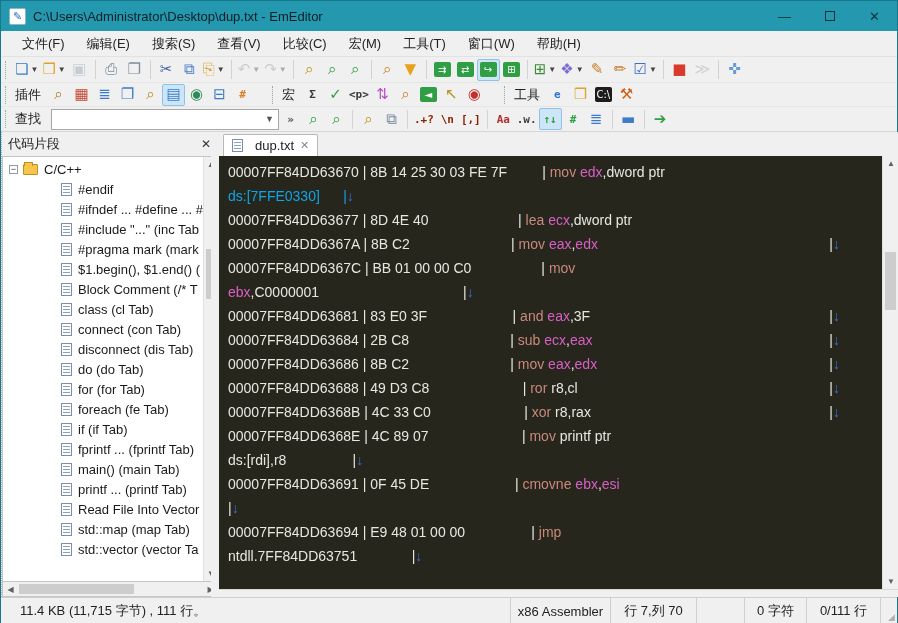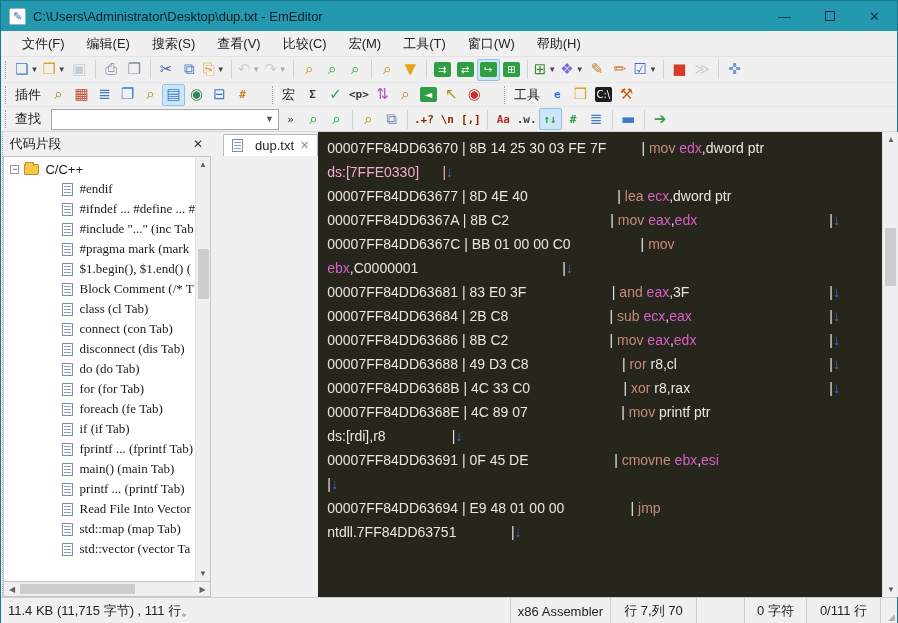--- a/index.html
+++ b/index.html
@@ -55,21 +55,21 @@
   #sidebar-grip { width:8px; height:100%; border-right:1px dotted #b0b0b0; }
   #sidebar-main { flex:1; display:flex; flex-direction:column; }
   #snippet-header { height:24px; display:flex; align-items:center; padding:0 4px 0 6px; color:#222; }
   #snippet-close { margin-left:auto; width:18px; height:18px; display:flex; align-items:center;
     justify-content:center; color:#333; font-size:12px; }
   #snippet-body { flex:1; display:flex; background:#fff; border:1px solid #c5c5c5; overflow:hidden; }
   #snippet-list { flex:1; overflow:hidden; padding-top:2px; }
   .tree-row { height:20px; display:flex; align-items:center; white-space:nowrap; overflow:hidden;
     color:#1a1a1a; font-size:13px; }
   .tree-root { padding-left:6px; }
-  .tree-item { padding-left:58px;font-family:Liberation Serif, serif; }
+  .tree-item { padding-left:58px; }
   .expander { width:9px; height:9px; border:1px solid #999; background:#fff; color:#333;
     font-size:9px; line-height:7px; text-align:center; margin-right:5px; flex:none; }
   .folder-ico { width:15px; height:11px; background:#f6c64a; border:1px solid #c08f1f; border-radius:1px;
     margin-right:6px; position:relative; flex:none; }
   .folder-ico::before { content:""; position:absolute; left:0; top:-3px; width:7px; height:3px;
     background:#f6c64a; border:1px solid #c08f1f; border-bottom:none; }
   .doc-ico { width:11px; height:13px; background:#fff; border:1px solid #7d8fa8; margin-right:6px;
     position:relative; flex:none; }
   .doc-ico::after { content:""; position:absolute; inset:2px 1px;
     background:repeating-linear-gradient(#8aa0c8 0 1px, transparent 1px 3px); }
@@ -80,37 +80,37 @@
   #snippet-hscroll { height:15px; background:#f0f0f0; border:1px solid #c5c5c5; border-top:none;
     position:relative; }
   .hs-arrow { position:absolute; top:0; width:15px; height:100%; color:#606060; font-size:8px;
     display:flex; align-items:center; justify-content:center; }
   #snippet-hthumb { position:absolute; left:16px; top:2px; width:115px; height:10px; background:#cdcdcd; }
 
   
   #splitter { position:absolute; left:210px; top:0; width:8px; height:465px; background:#f0f0f0; }
 
   
-  #editor { position:absolute; left:218px; top:0; width:680px; height:465px; display:flex; flex-direction:row; }
+  #editor { position:absolute; left:218px; top:0; width:680px; height:465px; display:flex; flex-direction:column; }
   #tabbar { height:24px; display:flex; align-items:flex-end; background:#f0f0f0; }
   #tab-active { display:flex; align-items:center; gap:6px; background:#fff; border:1px solid #b8b8b8;
     border-bottom:none; border-radius:2px 2px 0 0; height:22px; padding:0 8px; margin-left:4px; color:#222; }
   #tab-close { color:#888; font-size:11px; }
   #editor-zone { flex:1; display:flex; overflow:hidden; }
   #editor-text { flex:1; overflow:hidden; padding:4px 0 0 9px; font-size:14px; line-height:24px; }
   .eline { height:24px; display:flex; white-space:pre; }
   .lmain { white-space:pre; }
   .lend { margin-left:auto; padding-right:42px; white-space:pre; }
   #editor-vscroll { width:17px; }
   #editor-hscroll { height:8px; background:#f0f0f0; border-top:1px solid #d9d9d9; }
 
   
   #statusbar { position:absolute; left:0; top:596px; width:100%; height:27px; background:#f0f0f0;
     border-top:1px solid #cfcfcf; display:flex; align-items:stretch; font-size:13px; color:#222; }
-  #status-left { flex:1; display:flex; align-items:center; padding-left:7px; border-right:1px solid #cfcfcf; }
+  #status-left { flex:1; display:flex; align-items:center; padding-left:19px; border-right:1px solid #cfcfcf; }
   .status-cell { display:flex; align-items:center; justify-content:center; border-right:1px solid #cfcfcf;
     padding:0 6px; white-space:nowrap; }
   #status-grip { width:16px; display:flex; align-items:flex-end; justify-content:flex-end; color:#b0b0b0;
     font-size:9px; padding:0 2px 2px 0; }
 </style>
 </head>
 <body>
 
 <div id="win">
 
@@ -496,21 +496,21 @@
       <div id="tabbar">
         <div id="tab-active">
           <span class="doc-ico"></span>
           <span>dup.txt</span>
           <span id="tab-close">✕</span>
         </div>
       </div>
       <div id="editor-zone">
         <div id="editor-text" style="background: rgb(38, 38, 28);">
             <div class="eline"><span class="lmain"><span class="seg" style="color: rgb(233, 230, 224);">00007FF84DD63670 | 8B 14 25 30 03 FE 7F         | </span><span class="seg" style="color: rgb(201, 137, 124);">mov</span><span class="seg" style="color: rgb(233, 230, 224);"> </span><span class="seg" style="color: rgb(217, 95, 198);">edx</span><span class="seg" style="color: rgb(233, 230, 224);">,dword ptr</span></span></div>
-            <div class="eline"><span class="lmain"><span class="seg" style="color: #f9a8d4;">ds:[7FFE0330]      |</span><span class="seg" style="color: rgb(63, 111, 215);">↓</span></span></div>
+            <div class="eline"><span class="lmain"><span class="seg" style="color: #0ea5e9;">ds:[7FFE0330]      |</span><span class="seg" style="color: rgb(63, 111, 215);">↓</span></span></div>
             <div class="eline"><span class="lmain"><span class="seg" style="color: rgb(233, 230, 224);">00007FF84DD63677 | 8D 4E 40                       | </span><span class="seg" style="color: rgb(201, 137, 124);">lea</span><span class="seg" style="color: rgb(233, 230, 224);"> </span><span class="seg" style="color: rgb(217, 95, 198);">ecx</span><span class="seg" style="color: rgb(233, 230, 224);">,dword ptr</span></span></div>
             <div class="eline"><span class="lmain"><span class="seg" style="color: rgb(233, 230, 224);">00007FF84DD6367A | 8B C2                          | </span><span class="seg" style="color: rgb(201, 137, 124);">mov</span><span class="seg" style="color: rgb(233, 230, 224);"> </span><span class="seg" style="color: rgb(217, 95, 198);">eax</span><span class="seg" style="color: rgb(233, 230, 224);">,</span><span class="seg" style="color: rgb(217, 95, 198);">edx</span></span><span class="lend"><span class="seg" style="color: rgb(233, 230, 224);">|</span><span class="seg" style="color: rgb(63, 111, 215);">↓</span></span></div>
             <div class="eline"><span class="lmain"><span class="seg" style="color: rgb(233, 230, 224);">00007FF84DD6367C | BB 01 00 00 C0                  | </span><span class="seg" style="color: rgb(201, 137, 124);">mov</span></span></div>
             <div class="eline"><span class="lmain"><span class="seg" style="color: rgb(217, 95, 198);">ebx</span><span class="seg" style="color: rgb(233, 230, 224);">,C0000001                                     |</span><span class="seg" style="color: rgb(63, 111, 215);">↓</span></span></div>
             <div class="eline"><span class="lmain"><span class="seg" style="color: rgb(233, 230, 224);">00007FF84DD63681 | 83 E0 3F                      | </span><span class="seg" style="color: rgb(201, 137, 124);">and</span><span class="seg" style="color: rgb(233, 230, 224);"> </span><span class="seg" style="color: rgb(217, 95, 198);">eax</span><span class="seg" style="color: rgb(233, 230, 224);">,3F</span></span><span class="lend"><span class="seg" style="color: rgb(233, 230, 224);">|</span><span class="seg" style="color: rgb(63, 111, 215);">↓</span></span></div>
             <div class="eline"><span class="lmain"><span class="seg" style="color: rgb(233, 230, 224);">00007FF84DD63684 | 2B C8                          | </span><span class="seg" style="color: rgb(201, 137, 124);">sub</span><span class="seg" style="color: rgb(233, 230, 224);"> </span><span class="seg" style="color: rgb(217, 95, 198);">ecx</span><span class="seg" style="color: rgb(233, 230, 224);">,</span><span class="seg" style="color: rgb(217, 95, 198);">eax</span></span><span class="lend"><span class="seg" style="color: rgb(233, 230, 224);">|</span><span class="seg" style="color: rgb(63, 111, 215);">↓</span></span></div>
             <div class="eline"><span class="lmain"><span class="seg" style="color: rgb(233, 230, 224);">00007FF84DD63686 | 8B C2                          | </span><span class="seg" style="color: rgb(201, 137, 124);">mov</span><span class="seg" style="color: rgb(233, 230, 224);"> </span><span class="seg" style="color: rgb(217, 95, 198);">eax</span><span class="seg" style="color: rgb(233, 230, 224);">,</span><span class="seg" style="color: rgb(217, 95, 198);">edx</span></span><span class="lend"><span class="seg" style="color: rgb(233, 230, 224);">|</span><span class="seg" style="color: rgb(63, 111, 215);">↓</span></span></div>
             <div class="eline"><span class="lmain"><span class="seg" style="color: rgb(233, 230, 224);">00007FF84DD63688 | 49 D3 C8                        | </span><span class="seg" style="color: rgb(201, 137, 124);">ror</span><span class="seg" style="color: rgb(233, 230, 224);"> r8,cl</span></span><span class="lend"><span class="seg" style="color: rgb(233, 230, 224);">|</span><span class="seg" style="color: rgb(63, 111, 215);">↓</span></span></div>
             <div class="eline"><span class="lmain"><span class="seg" style="color: rgb(233, 230, 224);">00007FF84DD6368B | 4C 33 C0                        | </span><span class="seg" style="color: rgb(201, 137, 124);">xor</span><span class="seg" style="color: rgb(233, 230, 224);"> r8,rax</span></span><span class="lend"><span class="seg" style="color: rgb(233, 230, 224);">|</span><span class="seg" style="color: rgb(63, 111, 215);">↓</span></span></div>
             <div class="eline"><span class="lmain"><span class="seg" style="color: rgb(233, 230, 224);">00007FF84DD6368E | 4C 89 07                        | </span><span class="seg" style="color: rgb(201, 137, 124);">mov</span><span class="seg" style="color: rgb(233, 230, 224);"> printf ptr</span></span></div>

